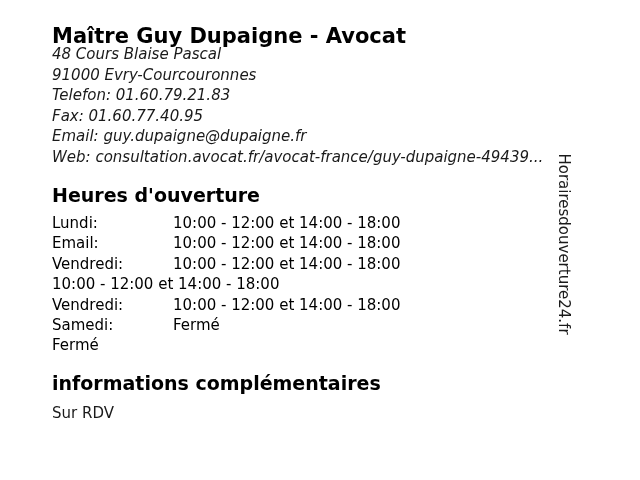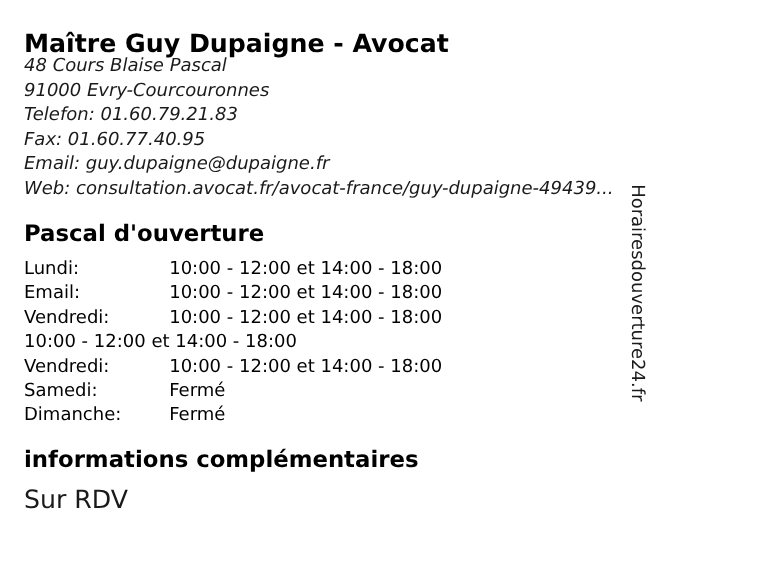--- a/index.html
+++ b/index.html
@@ -8,20 +8,21 @@
     background: #ffffff;
   }
   .page {
     position: relative;
     width: 548px;
     height: 480px;
     background: #ffffff;
     font-family: "DejaVu Sans", sans-serif;
     color: #000000;
     overflow: hidden;
+    margin-left: 32px;
   }
   .title {
     position: absolute;
     top: 10px;
     left: 20px;
     font-size: 21px;
     font-weight: bold;
     color: #000000;
     white-space: nowrap;
   }
@@ -61,21 +62,21 @@
     width: 121px;
     flex: 0 0 121px;
     white-space: nowrap;
   }
   .hours-times { white-space: nowrap; }
   .info-heading { top: 372px; }
   .info-text {
     position: absolute;
     top: 404px;
     left: 20px;
-    font-size: 21px;
+    font-size: 15px;
     color: #1a1a1a;
     white-space: nowrap;
   }
   .watermark {
     position: absolute;
     top: 244px;
     right: 7px;
     transform: translateY(-50%);
     writing-mode: vertical-rl;
     font-size: 15px;
@@ -92,21 +93,21 @@
 
   <div class="contact">
     <div>48 Cours Blaise Pascal</div>
     <div>91000 Evry-Courcouronnes</div>
     <div>Telefon: 01.60.79.21.83</div>
     <div>Fax: 01.60.77.40.95</div>
     <div>Email: guy.dupaigne@dupaigne.fr</div>
     <div>Web: consultation.avocat.fr/avocat-france/guy-dupaigne-49439...</div>
   </div>
 
-  <div class="section-heading hours-heading">Pascal d'ouverture</div>
+  <div class="section-heading hours-heading">Heures d'ouverture</div>
 
   <div class="hours-table">
     <div class="hours-row">
       <span class="hours-day">Lundi:</span>
       <span class="hours-times">10:00 - 12:00 et 14:00 - 18:00</span>
     </div>
     <div class="hours-row">
       <span class="hours-day">Email:</span>
       <span class="hours-times">10:00 - 12:00 et 14:00 - 18:00</span>
     </div>
@@ -119,21 +120,20 @@
     </div>
     <div class="hours-row">
       <span class="hours-day">Vendredi:</span>
       <span class="hours-times">10:00 - 12:00 et 14:00 - 18:00</span>
     </div>
     <div class="hours-row">
       <span class="hours-day">Samedi:</span>
       <span class="hours-times">Fermé</span>
     </div>
     <div class="hours-row">
-      <span class="hours-day">Dimanche:</span>
       <span class="hours-times">Fermé</span>
     </div>
   </div>
 
   <div class="section-heading info-heading">informations complémentaires</div>
 
   <div class="info-text">Sur RDV</div>
 
   <div class="watermark">Horairesdouverture24.fr</div>
 

